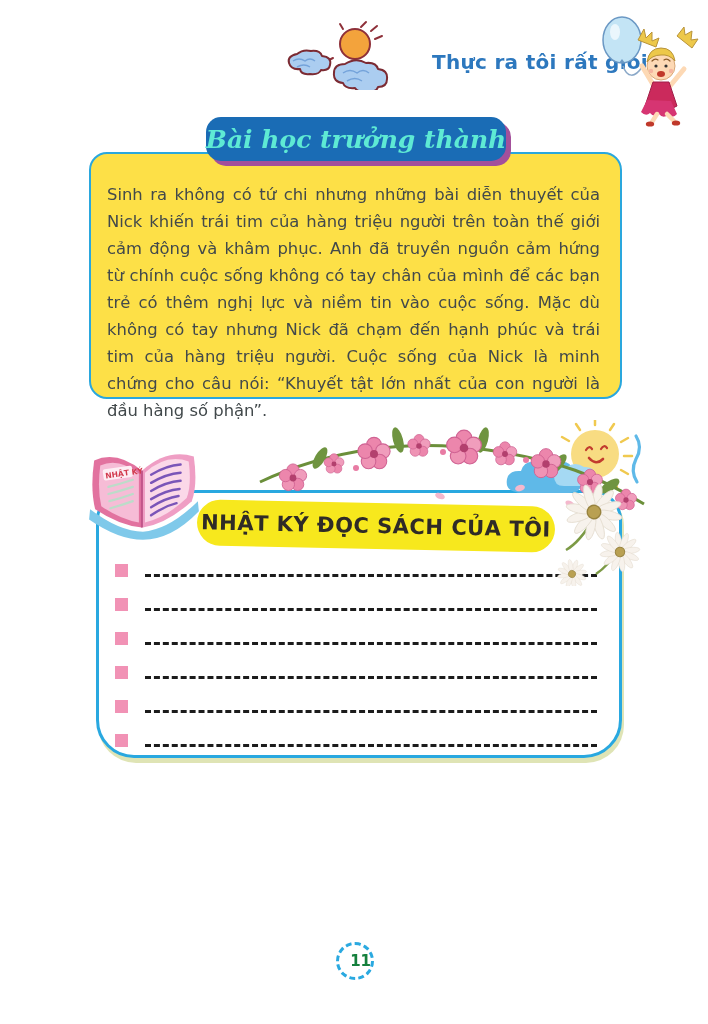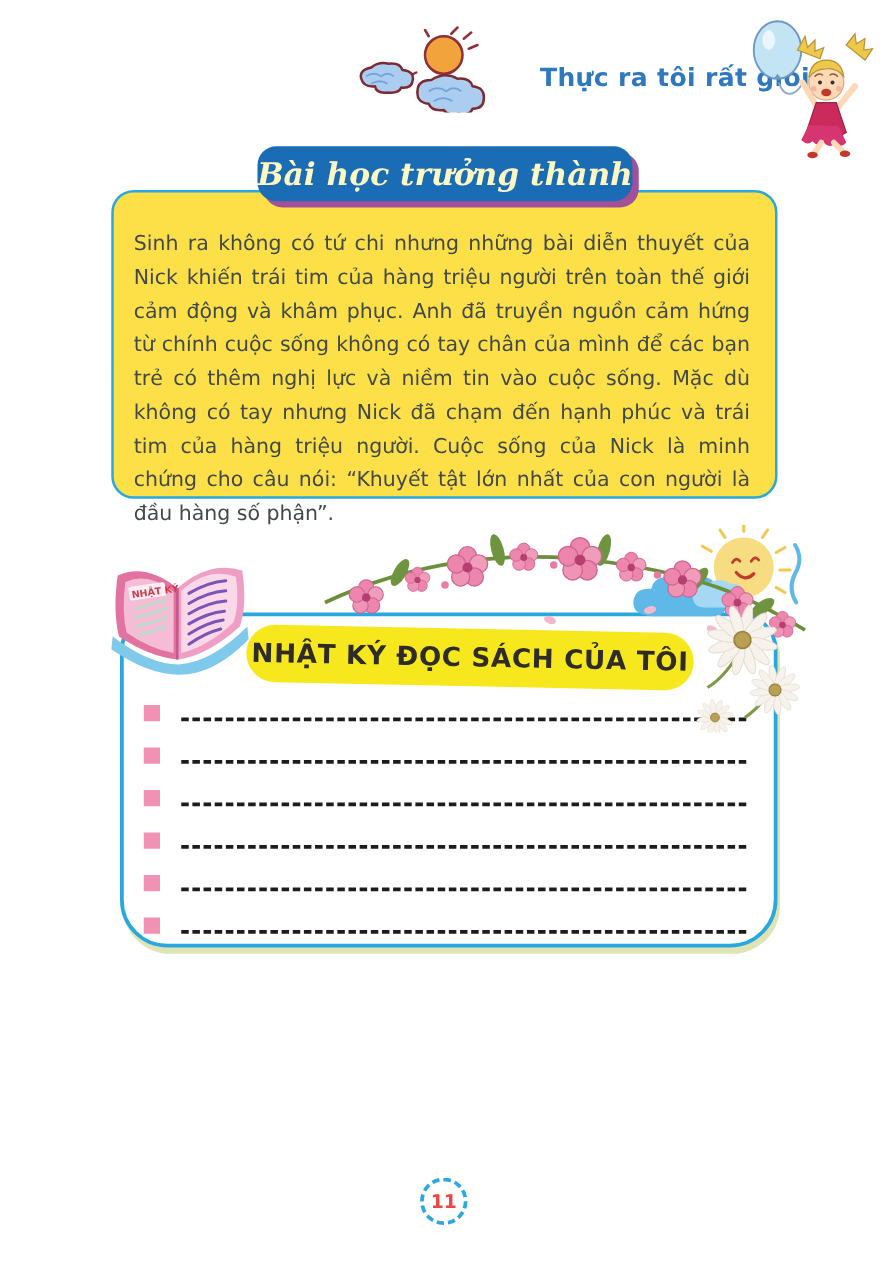--- a/index.html
+++ b/index.html
@@ -11,21 +11,21 @@
   .deco-sunclouds{left:283px;top:20px;width:115px;height:70px;}
   .deco-girl{left:595px;top:10px;width:105px;height:120px;}
   .header-title{position:absolute;left:432px;top:50px;font-size:20px;font-weight:700;
                 color:#2d78be;letter-spacing:.3px;white-space:nowrap;}
 
   
   .badge{position:absolute;left:206px;top:117px;width:300px;height:44px;background:#1a6cb5;
          border-radius:15px;box-shadow:5px 5px 0 #a3509b;display:flex;align-items:center;
          justify-content:center;z-index:3;}
   .badge span{font-family:"DejaVu Serif","Liberation Serif",serif;font-style:italic;
-              font-weight:700;font-size:25px;color:#fef9c3;white-space:nowrap;}
+              font-weight:700;font-size:25px;color:#5eead4;white-space:nowrap;}
 
   
   .lesson-box{position:absolute;left:89px;top:152px;width:533px;height:247px;background:#fde047;
               border:2.5px solid #2aa7dd;border-radius:18px;box-sizing:border-box;z-index:1;}
   .lesson-box p{margin:0;padding:27px 20px 0 16px;font-size:16.4px;line-height:27px;
                 color:#42494b;text-align:justify;}
 
   
   .journal-box{position:absolute;left:96px;top:490px;width:526px;height:268px;background:#fff;
                border:3px solid #29a8e0;border-radius:30px 30px 38px 38px;box-sizing:border-box;
@@ -40,22 +40,22 @@
                 transform:rotate(1.2deg);z-index:3;}
   .journal-pill span{font-size:21px;font-weight:700;color:#2f2b27;letter-spacing:.5px;white-space:nowrap;}
 
   .deco-book{left:84px;top:438px;width:122px;height:110px;z-index:4;}
   .deco-garland{left:258px;top:424px;width:388px;height:102px;z-index:4;}
   .deco-suncloud{left:500px;top:420px;width:145px;height:94px;z-index:2;}
   .deco-daisies{left:534px;top:478px;width:118px;height:108px;z-index:5;}
 
   
   .page-num{position:absolute;left:336px;top:942px;width:38px;height:38px;border:3px dashed #2aa9e0;
-            border-radius:50%;box-sizing:border-box;display:flex;align-items:center;justify-content:center;
-            font-size:15px;font-weight:700;color:#ef4444;background:#fff;}
+            border-radius:50%;box-sizing:border-box;display:flex;align-items:center;justify-content:flex-end;
+            font-size:15px;font-weight:700;color:#15803d;background:#fff;}
 </style>
 </head>
 <body>
 
 <div class="page">
 
   <div class="deco deco-sunclouds">
     <svg viewBox="0 0 115 70" width="115" height="70">
       <g stroke="#8e3039" stroke-width="2" fill="none" stroke-linecap="round">
         <path d="M78 7 L83 2"></path>

